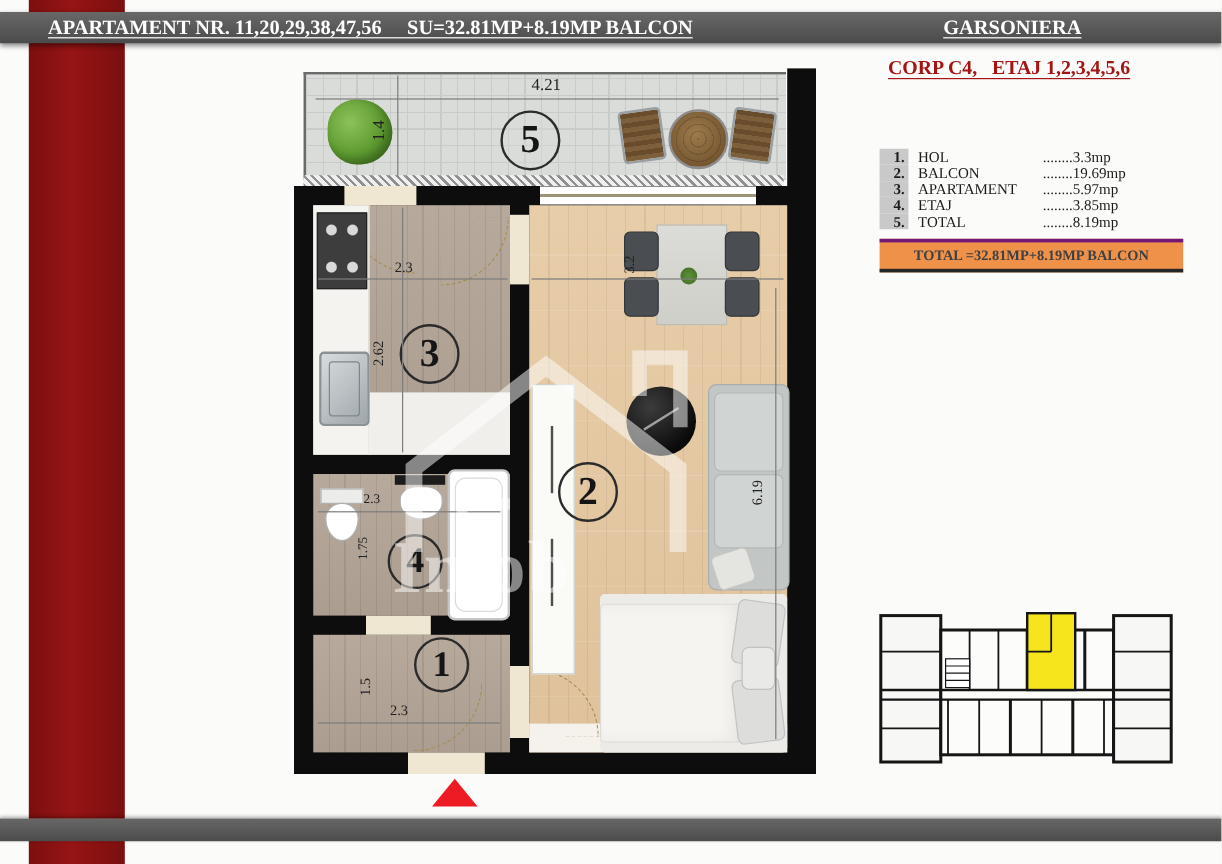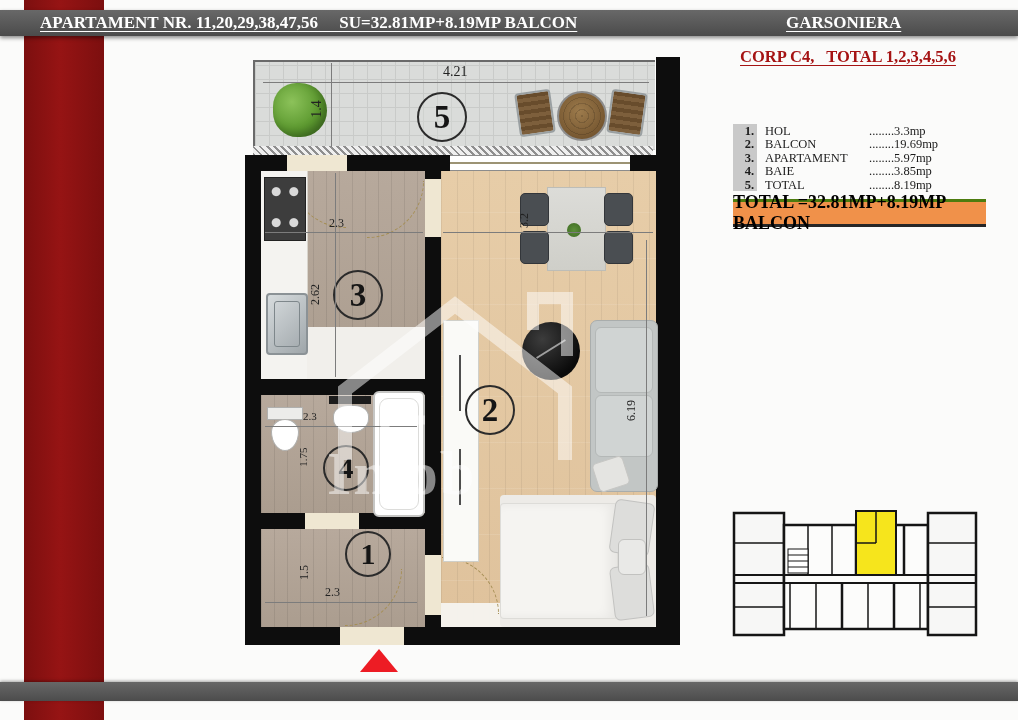--- a/index.html
+++ b/index.html
@@ -20,23 +20,23 @@
   .corp{left:740px;top:47px;color:#a51313;font-size:16.5px;font-weight:bold;white-space:pre;
         text-decoration:underline;text-underline-offset:3px;z-index:6;}
 
   
   .legend{left:733px;top:124px;width:254px;z-index:6;}
   .lg-row{display:flex;align-items:baseline;height:13.4px;font-size:12.5px;color:#1c1c1c;}
   .lg-num{width:24px;background:#c9c9c9;text-align:right;padding-right:3px;font-weight:bold;height:13.4px;box-sizing:border-box;}
   .lg-name{width:104px;padding-left:8px;}
   .lg-val{flex:1;white-space:pre;}
   .total-bar{left:733px;top:199px;width:253px;height:22px;background:#f0914a;
-             border-top:3px solid #4d7c0f;border-bottom:3px solid #262626;
+             border-top:3px solid #701a75;border-bottom:3px solid #262626;
              display:flex;align-items:center;justify-content:center;
-             font-size:18px;font-weight:bold;color:#000000;z-index:6;}
+             font-size:12px;font-weight:bold;color:#404040;z-index:6;}
 
   
   .plan{left:245px;top:55px;width:435px;height:605px;}
 
   
   .balcony{left:8px;top:5px;width:400px;height:88px;
      background:repeating-linear-gradient(90deg,#c9cbc9 0 1px,transparent 1px 14px),
                 repeating-linear-gradient(0deg,#c9cbc9 0 1px,transparent 1px 14px),#dadcda;
      border-top:2px solid #6a6a6a;border-left:2px solid #6a6a6a;}
   .sill{left:8px;top:91px;width:400px;height:9px;
@@ -131,41 +131,41 @@
 <body>
 
 <div class="canvas">
 
   <div class="abs red-bar"></div>
   <div class="abs top-bar"></div>
   <div class="abs bottom-bar"></div>
 
   <div class="abs hdr-title">APARTAMENT NR. 11,20,29,38,47,56     SU=32.81MP+8.19MP BALCON</div>
   <div class="abs hdr-type">GARSONIERA</div>
-  <div class="abs corp">CORP C4,   TOTAL 1,2,3,4,5,6</div>
+  <div class="abs corp">CORP C4,   ETAJ 1,2,3,4,5,6</div>
 
   <div class="abs legend">
     <div class="lg-row">
       <span class="lg-num">1.</span>
       <span class="lg-name">HOL</span>
       <span class="lg-val">........3.3mp</span>
     </div>
     <div class="lg-row">
       <span class="lg-num">2.</span>
       <span class="lg-name">BALCON</span>
       <span class="lg-val">........19.69mp</span>
     </div>
     <div class="lg-row">
       <span class="lg-num">3.</span>
       <span class="lg-name">APARTAMENT</span>
       <span class="lg-val">........5.97mp</span>
     </div>
     <div class="lg-row">
       <span class="lg-num">4.</span>
-      <span class="lg-name">BAIE</span>
+      <span class="lg-name">ETAJ</span>
       <span class="lg-val">........3.85mp</span>
     </div>
     <div class="lg-row">
       <span class="lg-num">5.</span>
       <span class="lg-name">TOTAL</span>
       <span class="lg-val">........8.19mp</span>
     </div>
   </div>
   <div class="abs total-bar">TOTAL =32.81MP+8.19MP BALCON</div>
 

